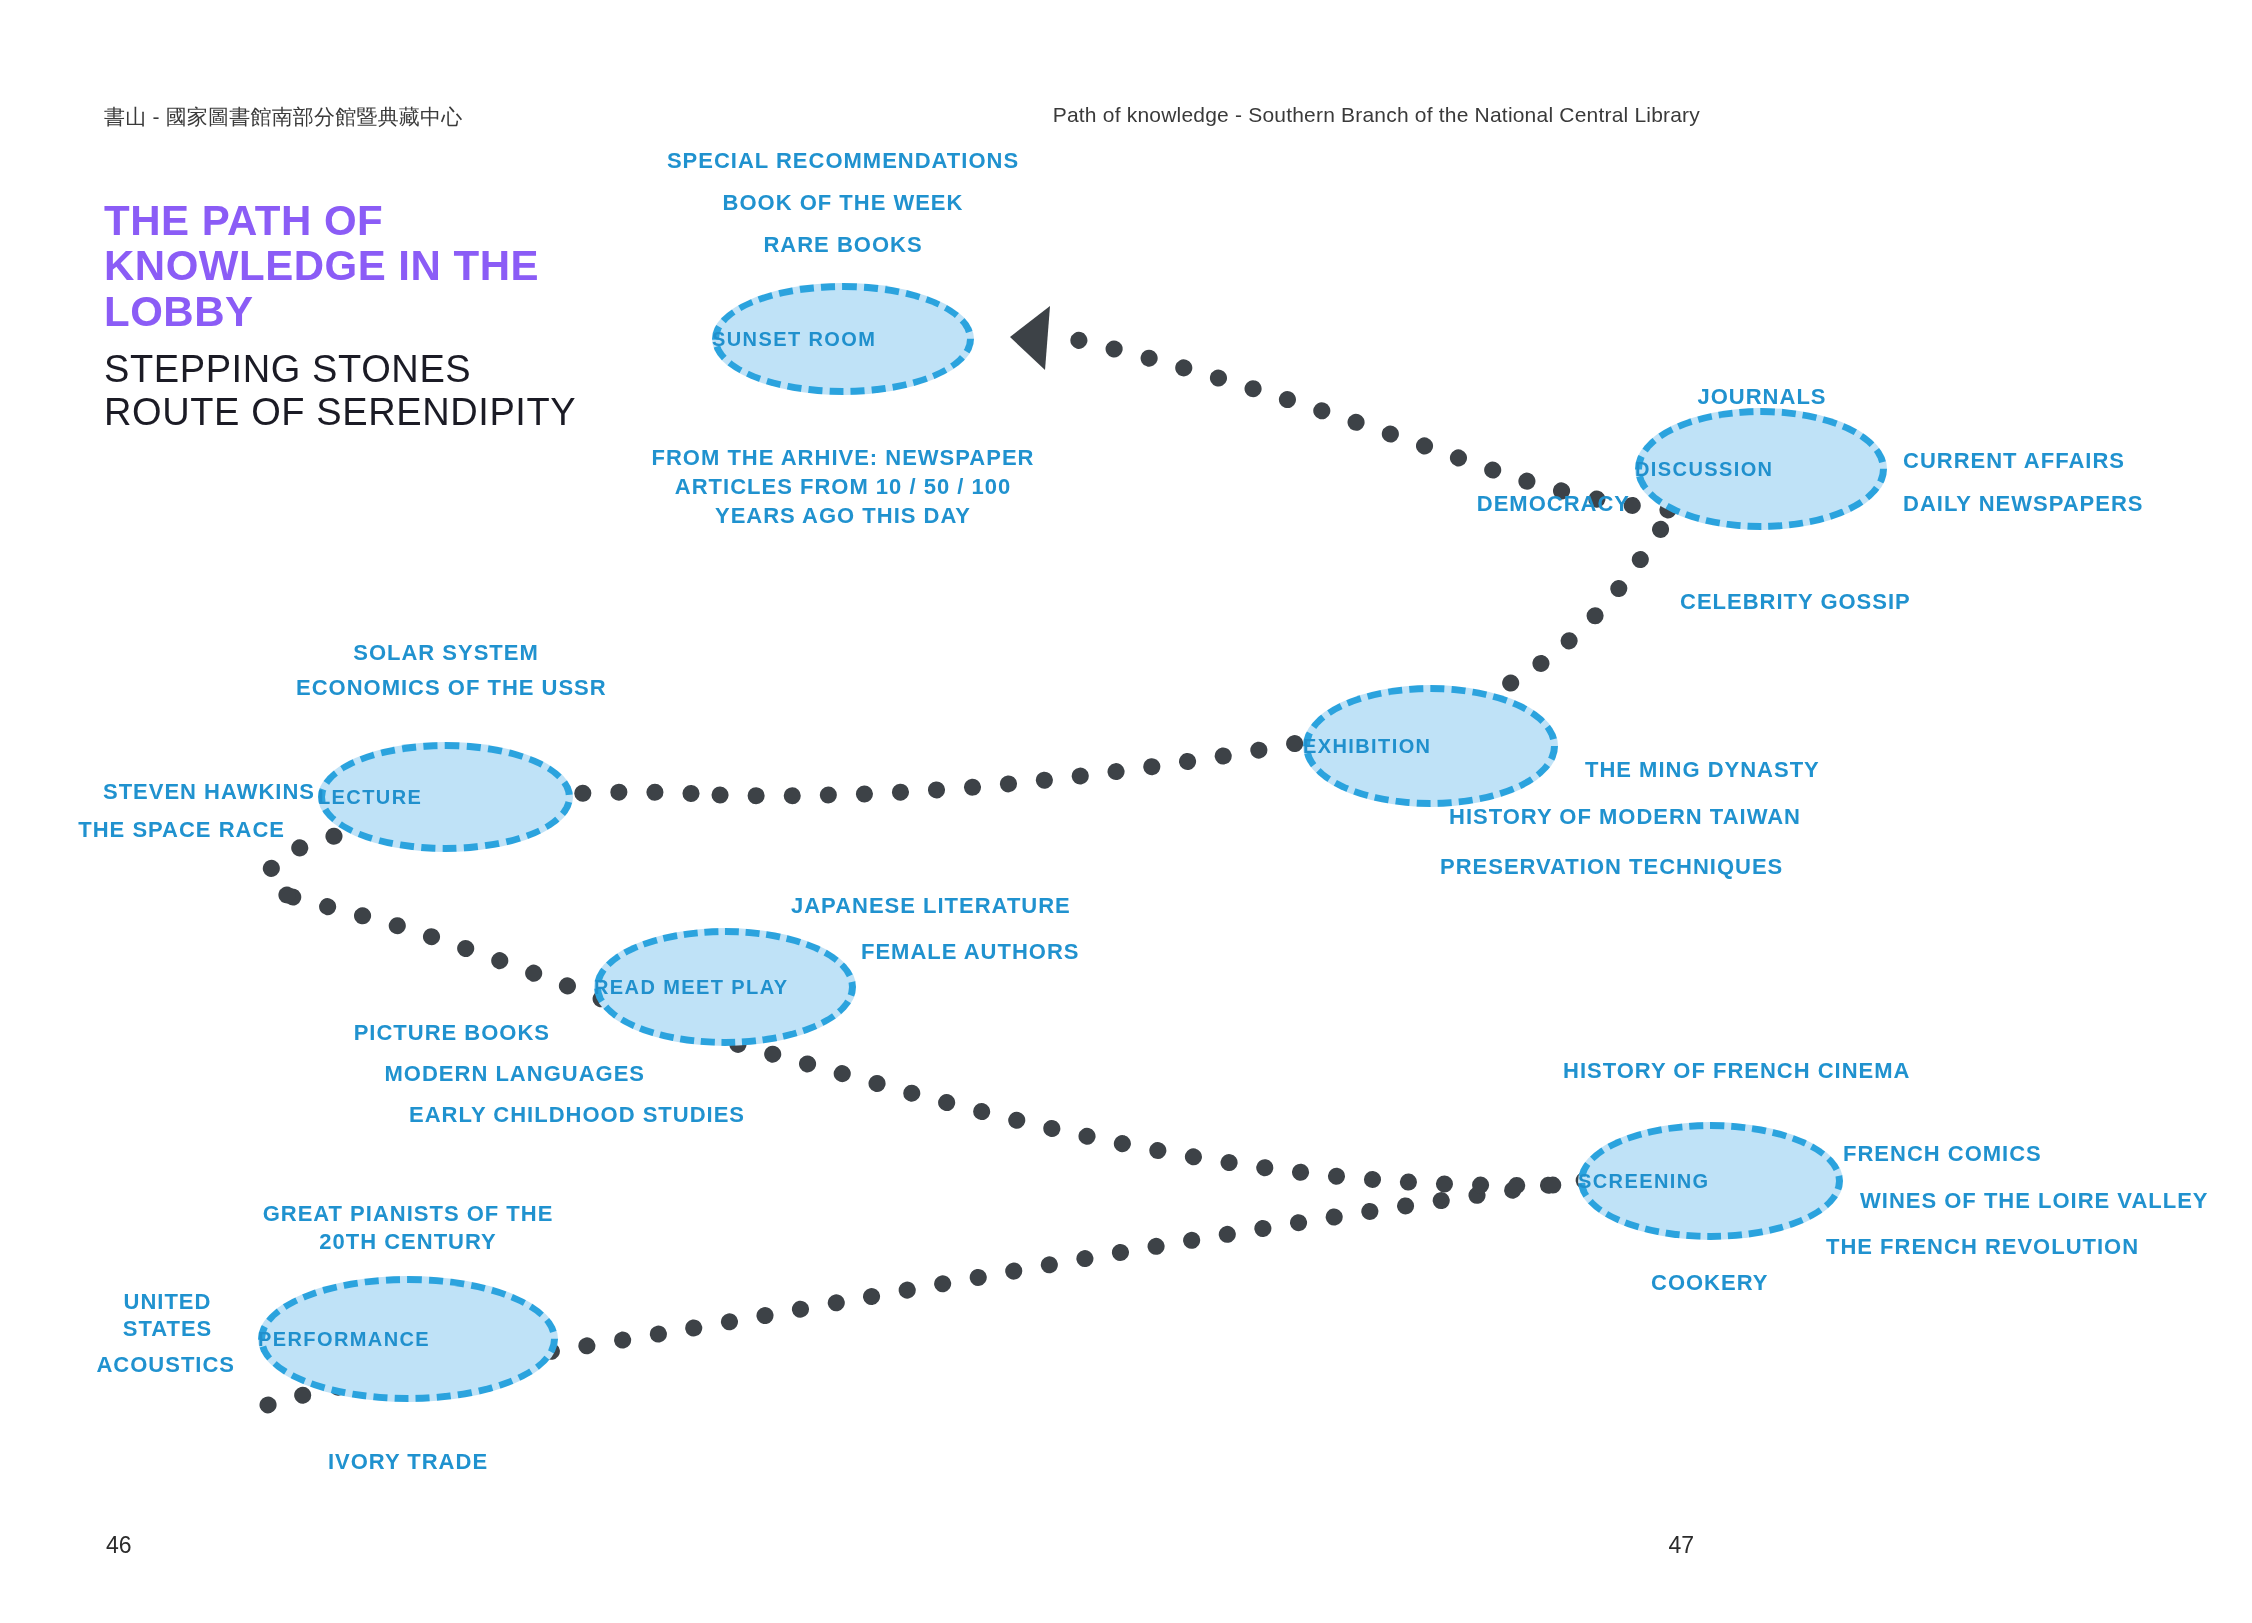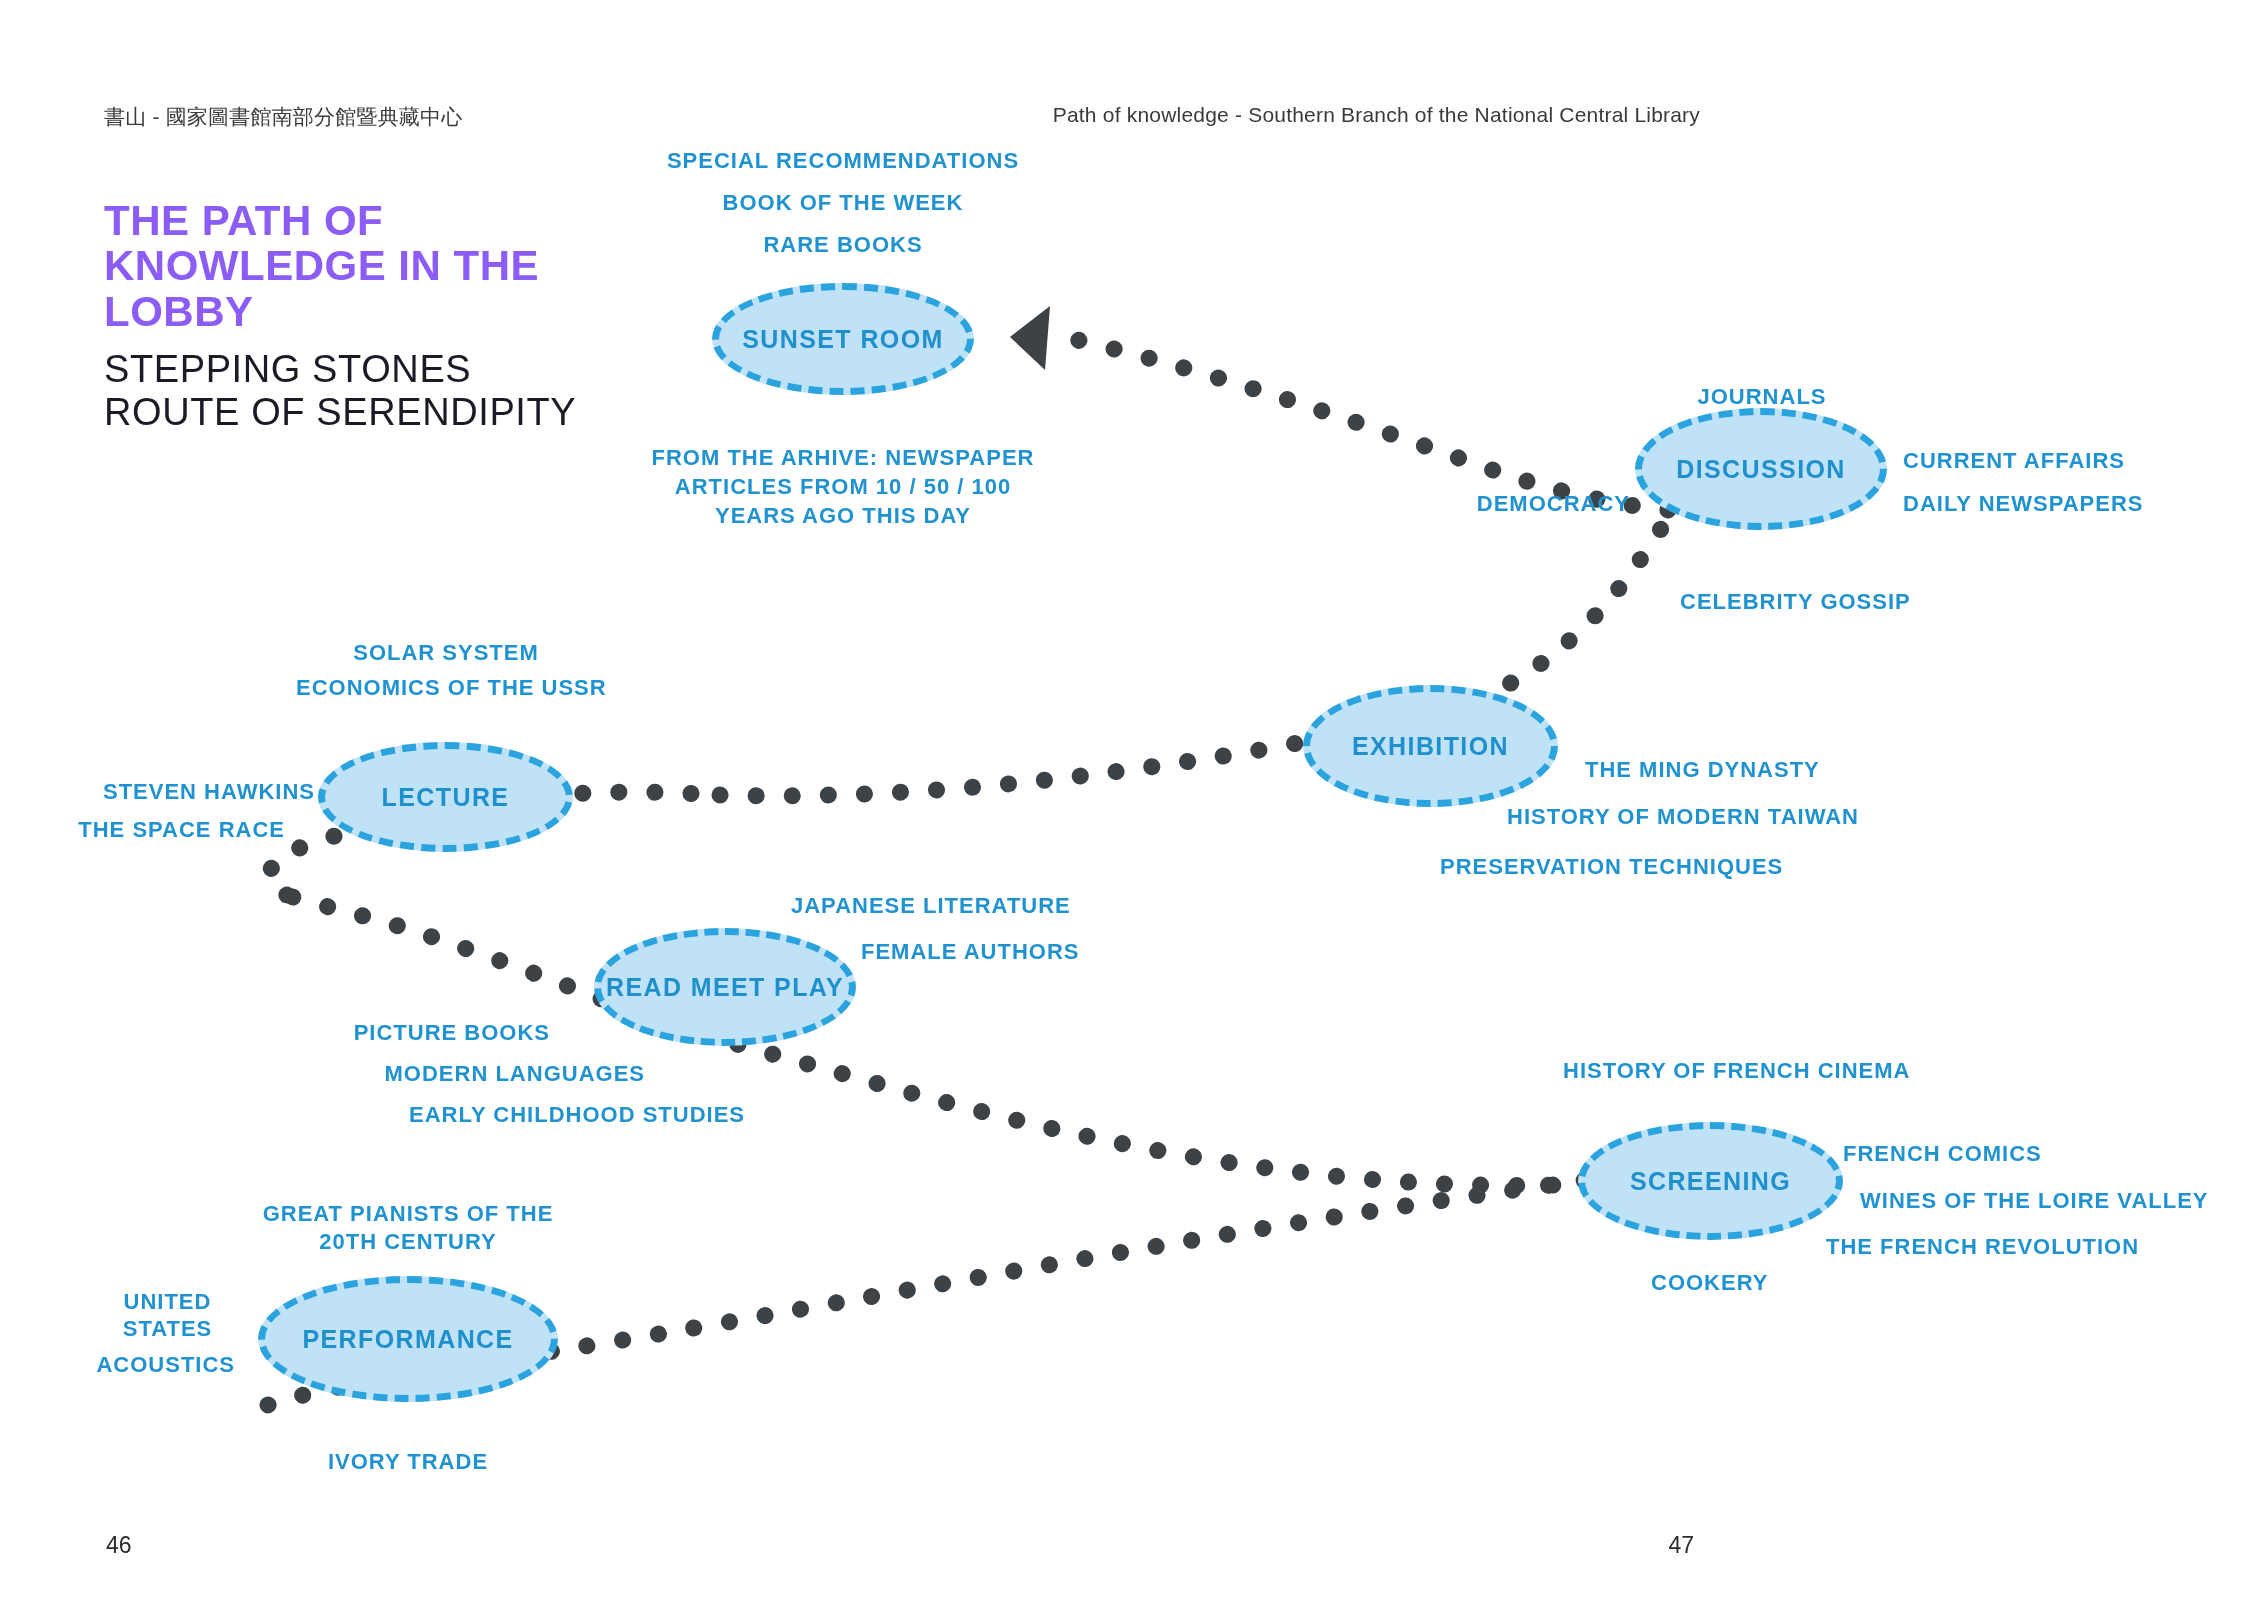--- a/index.html
+++ b/index.html
@@ -47,22 +47,21 @@
   .node .ell{
     position:absolute;left:0;top:0;width:100%;height:100%;
     border-radius:50%;
     background:#bfe2f7;
     border:7px dashed #2ba3de;
     box-sizing:border-box;
   }
   .node .lbl{
     position:absolute;left:0;top:50%;width:100%;
     transform:translateY(-50%);
-    text-align:center;
-    color:#2090cd;font-weight:700;font-size:25px;letter-spacing:1.4px;
+    color:#2090cd;font-weight:700;font-size:20px;letter-spacing:1.4px;
     text-transform:uppercase;white-space:nowrap;
   }
 
   
   .kw{
     position:absolute;color:#2092cf;font-weight:700;font-size:22px;
     letter-spacing:1.0px;text-transform:uppercase;white-space:nowrap;
     line-height:1.26;
   }
   .kw.r{text-align:right;}
@@ -157,21 +156,21 @@
 
   <div class="kw c wrap" style="left:643px;top:443px;width:400px;line-height:1.32;">FROM THE ARHIVE: NEWSPAPER ARTICLES FROM 10 / 50 / 100 YEARS AGO THIS DAY</div>
 
   <div class="kw c" style="left:1612px;top:383px;width:300px;">JOURNALS</div>
   <div class="kw" style="left:1903px;top:447px;">CURRENT AFFAIRS</div>
   <div class="kw" style="left:1903px;top:490px;">DAILY NEWSPAPERS</div>
   <div class="kw r" style="left:1180px;top:490px;width:450px;">DEMOCRACY</div>
   <div class="kw" style="left:1680px;top:588px;">CELEBRITY GOSSIP</div>
 
   <div class="kw" style="left:1585px;top:756px;">THE MING DYNASTY</div>
-  <div class="kw" style="left:1507px;top:803px;">HISTORY OF MODERN TAIWAN</div>
+  <div class="kw" style="left:1449px;top:803px;">HISTORY OF MODERN TAIWAN</div>
   <div class="kw" style="left:1440px;top:853px;">PRESERVATION TECHNIQUES</div>
 
   <div class="kw c" style="left:296px;top:639px;width:300px;">SOLAR SYSTEM</div>
   <div class="kw c" style="left:296px;top:674px;width:300px;">ECONOMICS OF THE USSR</div>
   <div class="kw r" style="left:0px;top:778px;width:285px;padding-left:30px;">STEVEN HAWKINS</div>
   <div class="kw r" style="left:0px;top:816px;width:285px;">THE SPACE RACE</div>
 
   <div class="kw" style="left:791px;top:892px;">JAPANESE LITERATURE</div>
   <div class="kw" style="left:861px;top:938px;">FEMALE AUTHORS</div>
   <div class="kw r" style="left:0px;top:1019px;width:550px;">PICTURE BOOKS</div>

